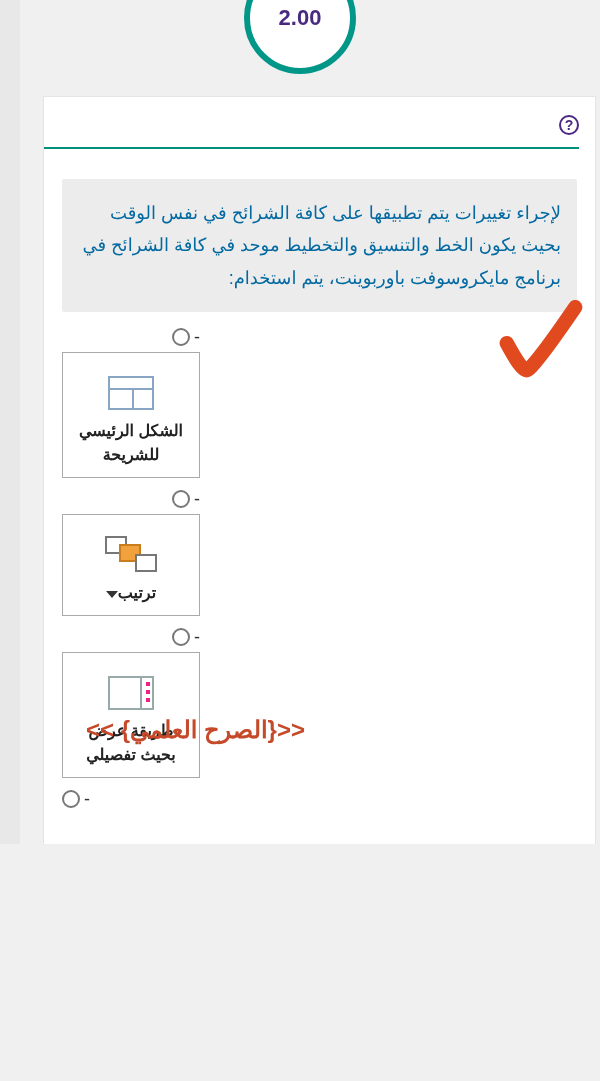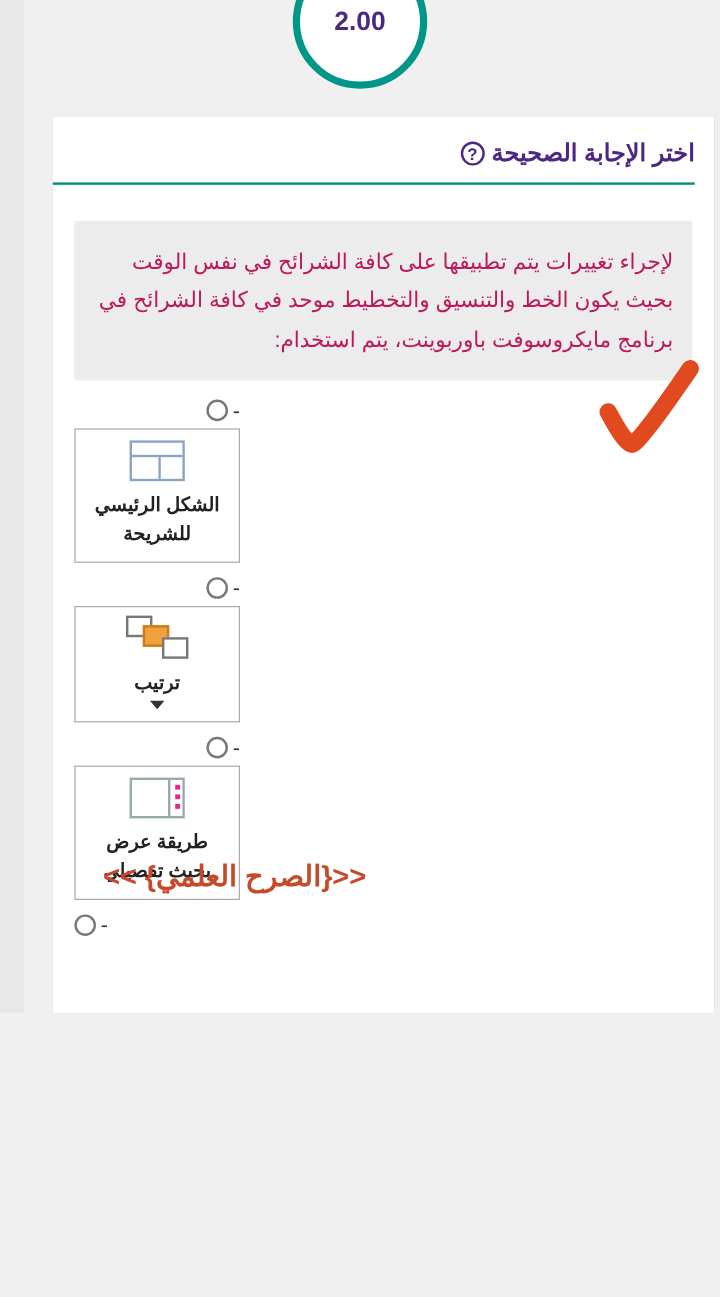--- a/index.html
+++ b/index.html
@@ -29,35 +29,35 @@
   .card-head .right { display: flex; align-items: center; gap: 6px; }
   .helpicon {
     display: inline-flex; width: 20px; height: 20px; border: 2.5px solid #4c2884;
     border-radius: 50%; align-items: center; justify-content: center;
     font-size: 14px; font-weight: 900; color: #4c2884;
   }
 
   .rule { height: 2px; background: #008f7a; margin: 0 16px 0 0; }
 
   .qbox {
-    margin: 30px 18px 10px 18px; background: #ececec; color: #be185d;
+    margin: 30px 18px 10px 18px; background: #ececec; color: #0369a1;
     padding: 18px 16px; font-size: 18px; line-height: 1.8; text-align: right;
     border-radius: 2px;
   }
 
   .answers { margin: 8px 18px 0 18px; }
   .answer-row { display: flex; justify-content: flex-end; align-items: flex-start; gap: 8px; margin-bottom: 6px; }
   .radio-cell { display: flex; align-items: center; gap: 4px; font-size: 18px; color: #333; height: 30px; }
   .radio {
     width: 18px; height: 18px; border: 2px solid #777; border-radius: 50%; display: inline-block;
   }
   .dash { font-size: 18px; color: #333; }
 
   .opt-card {
-    border: 1px solid #aaa; width: 138px; background: #fff; padding: 6px 6px 10px 6px;
+    border: 1px solid #aaa; width: 138px; background: #fff; padding: 20px 6px 10px 6px;
     display: flex; flex-direction: column; align-items: center; gap: 6px;
   }
 
   .opt-label { font-size: 16px; font-weight: 700; color: #222; text-align: center; line-height: 1.5; }
   .opt-icon { width: 52px; height: 40px; display: flex; align-items: center; justify-content: center; }
 
   
   .i-master {
     width: 46px; height: 34px; border: 2px solid #88a6c3;
     position: relative;
@@ -68,21 +68,21 @@
   .i-master::after {
     content: ""; position: absolute; top: 12px; bottom: 0; left: 22px; width: 2px; background: #88a6c3;
   }
 
   
   .i-arrange { position: relative; width: 54px; height: 38px; }
   .i-arrange .sq { position: absolute; width: 22px; height: 18px; border: 2px solid #777; background: #fff; }
   .i-arrange .a1 { left: 0; top: 0; }
   .i-arrange .a2 { left: 14px; top: 8px; background: #f2a23c; border-color: #c97d1d; }
   .i-arrange .a3 { left: 30px; top: 18px; }
-  .arrange-label { display: flex; flex-direction: column; align-items: center; gap: 0; }
+  .arrange-label { display: flex; flex-direction: row; align-items: center; gap: 0; }
   .chev-down {
     width: 0; height: 0; border-left: 6px solid transparent; border-right: 6px solid transparent;
     border-top: 7px solid #333; margin-top: 2px;
   }
 
   
   .i-outline { width: 46px; height: 34px; border: 2px solid #9aa; position: relative; }
   .i-outline::before {
     content: ""; position: absolute; top: 0; bottom: 0; right: 10px; width: 2px; background: #9aa;
   }
@@ -132,21 +132,20 @@
 
   <div class="circle-wrap">
     <div class="circle">
       <span>2.00</span>
     </div>
   </div>
 
   <div class="card">
     <div class="card-head">
       <div class="right">
-        <span>اختر الإجابة الصحيحة</span>
         <span class="helpicon">?</span>
       </div>
     </div>
     <div class="rule"></div>
 
     <div class="qbox">لإجراء تغييرات يتم تطبيقها على كافة الشرائح في نفس الوقت بحيث يكون الخط والتنسيق والتخطيط موحد في كافة الشرائح في برنامج مايكروسوفت باوربوينت، يتم استخدام:</div>
 
     <div class="answers">
 
       <div class="answer-row">

